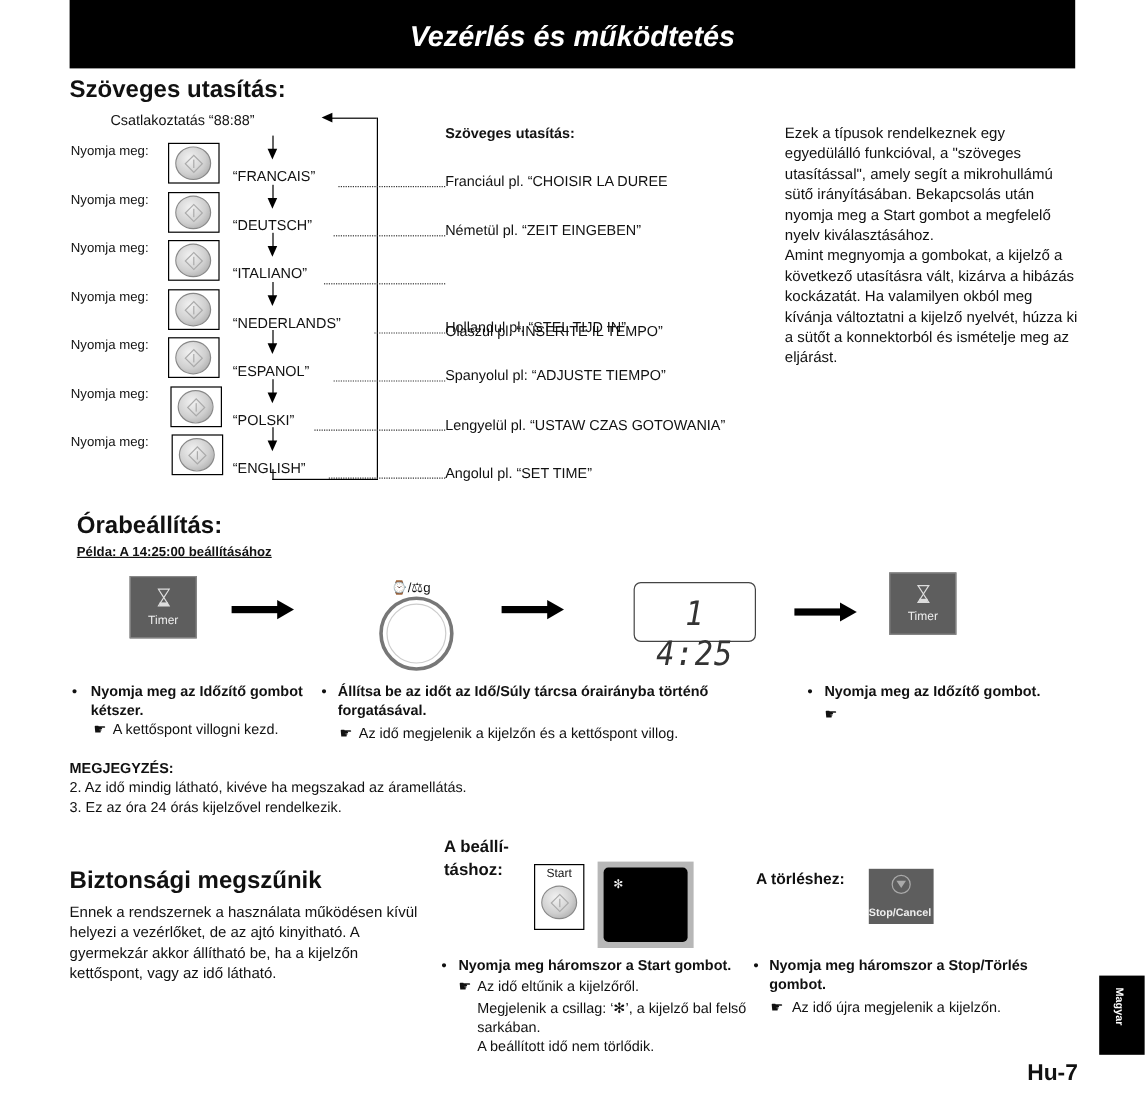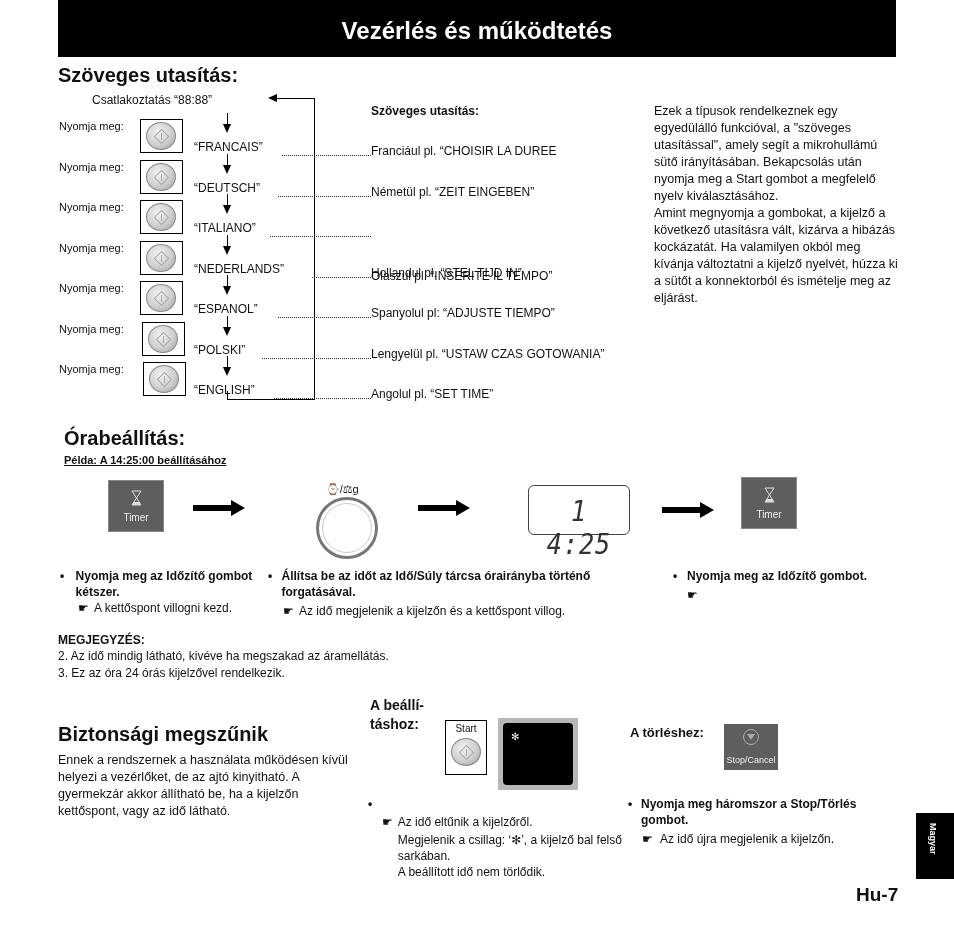--- a/index.html
+++ b/index.html
@@ -1,21 +1,21 @@
 <!DOCTYPE html>
 <html><head>
 <meta charset="utf-8">
 <style>
   * { box-sizing: border-box; margin: 0; padding: 0; }
   html, body { width: 954px; height: 932px; background: #ffffff; overflow: hidden; }
   body { position: relative; font-family: "Liberation Sans", sans-serif; color: #111; }
   .abs { position: absolute; }
 
   .title-bar { left: 58px; top: 0; width: 838px; height: 57px; background: #000; }
-  .title-bar span { position: absolute; left: 0; right: 0; top: 17px; text-align: center; color: #fff; font-size: 24px; font-weight: bold; }
+  .title-bar span { position: absolute; left: 0; right: 0; top: 17px; text-align: center; color: #fff; font-size: 24px; font-weight: bold; font-style: italic; }
 
   .h2 { font-size: 20px; font-weight: bold; color: #111; }
   .small { font-size: 12px; }
   .tiny { font-size: 11px; }
   .bold { font-weight: bold; }
 
   .btn-box { width: 43px; height: 34px; border: 1.5px solid #000; background: #fff; }
   .btn-circle { position: absolute; left: 5px; top: 2px; width: 30px; height: 28px; border-radius: 50%;
     background: radial-gradient(circle at 40% 35%, #f2f2f2 0%, #cfcfcf 55%, #9a9a9a 100%); border: 1px solid #888; }
   .btn-diamond { position: absolute; left: 9px; top: 8px; width: 11px; height: 11px; transform: rotate(45deg); border: 1px solid #aaa; }
@@ -42,21 +42,21 @@
   .bullet-text { font-size: 12px; line-height: 16px; }
 
   .lock-display { width: 80px; height: 72px; background: #b7b7b7; }
   .lock-display .inner { position: absolute; left: 5px; top: 5px; width: 70px; height: 62px; background: #000; border-radius: 4px; }
   .lock-display .star { position: absolute; left: 8px; top: 8px; color: #eee; font-size: 10px; }
 
   .start-box { width: 42px; height: 55px; border: 1.5px solid #000; background: #fff; }
   .start-box .lbl { position: absolute; left: 0; right: 0; top: 2px; text-align: center; font-size: 10px; }
 
   .stop-btn { width: 54px; height: 46px; background: #5e5e5e; color: #eee; }
-  .stop-btn .lbl { position: absolute; left: 0; right: 0; bottom: 5px; text-align: center; font-size: 9px; }
+  .stop-btn .lbl { position: absolute; left: 0; right: 0; bottom: 5px; font-size: 9px; font-weight: bold; }
   .stop-btn .tri-circle { position: absolute; left: 19px; top: 5px; width: 16px; height: 16px; border-radius: 50%; border: 1px solid #aaa; }
   .stop-btn .tri-circle::after { content: ""; position: absolute; left: 3px; top: 4px; border-left: 4px solid transparent; border-right: 4px solid transparent; border-top: 6px solid #aaa; }
 
   .side-tab { left: 916px; top: 813px; width: 38px; height: 66px; background: #000; }
   .side-tab span { position: absolute; left: 12px; top: 10px; color: #fff; font-size: 9px; font-weight: bold; writing-mode: vertical-rl; }
 </style>
 </head>
 <body>
 
 <div class="abs title-bar">
@@ -237,20 +237,21 @@
 </div>
 <div class="abs lock-display" style="left:498px; top:718px;">
   <div class="inner">
       <span class="star">✻</span>
     </div>
 </div>
 
 <div class="abs" style="left:368px; top:796px; width:275px;">
   <div style="display:flex;">
       <span class="bullet-head" style="width:14px;">•</span>
+      <span class="bullet-head">Nyomja meg háromszor a Start gombot.</span>
     </div>
   <div style="display:flex; padding-left:14px; margin-top:2px;">
       <span class="bullet-text" style="width:18px;">☛</span>
     <div>
       <div class="bullet-text">Az idő eltűnik a kijelzőről.</div>
       <div class="bullet-text" style="margin-top:2px;">Megjelenik a csillag: ‘✻’, a kijelző bal felső sarkában.</div>
       <div class="bullet-text">A beállított idő nem törlődik.</div>
     </div>
   </div>
 </div>

